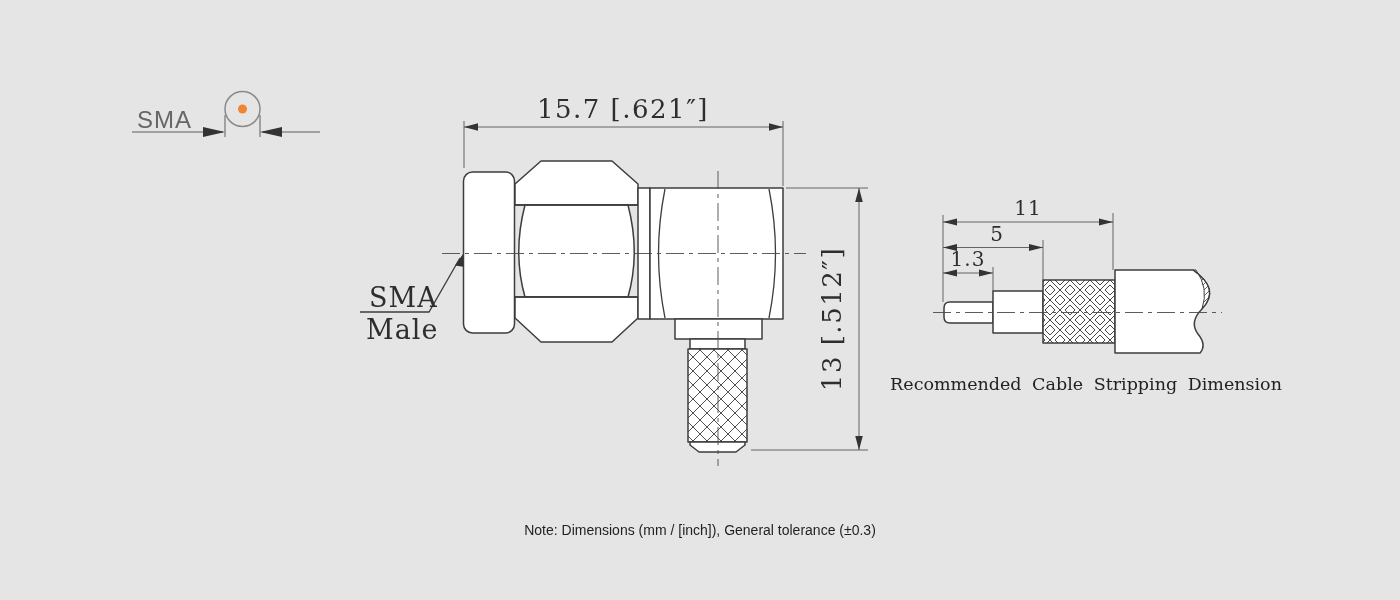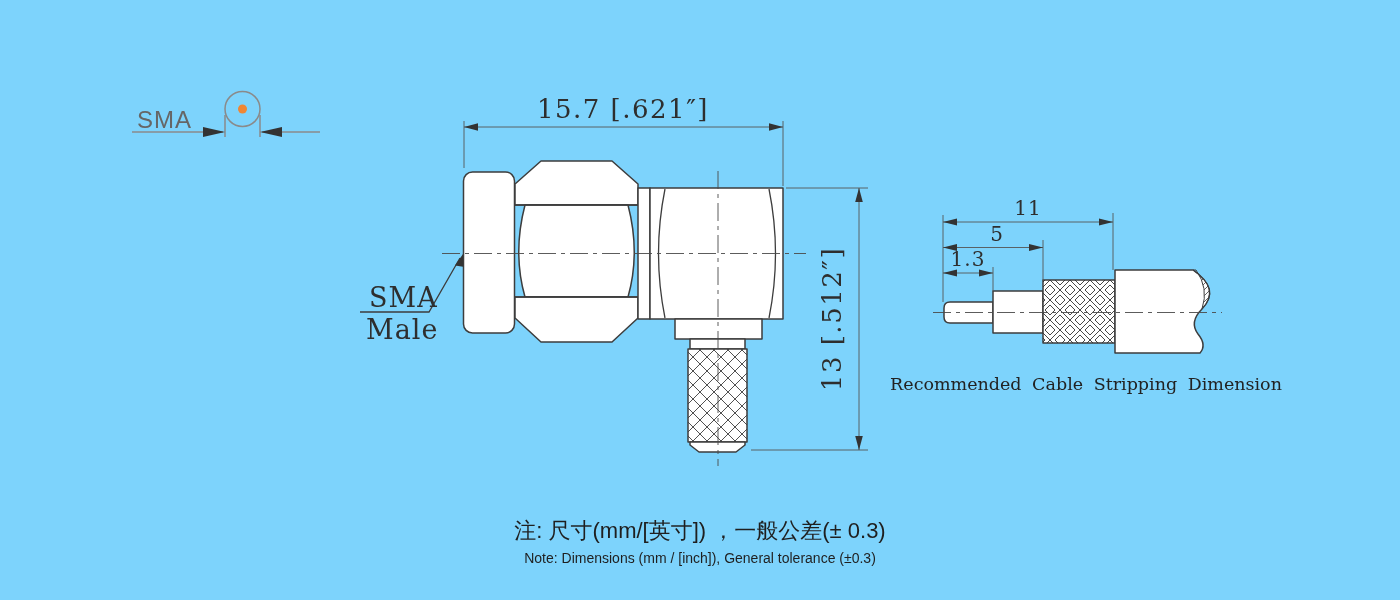--- a/index.html
+++ b/index.html
@@ -1,16 +1,16 @@
 <!DOCTYPE html>
 <html><head>
 <meta charset="utf-8">
 <style>
   html,body{margin:0;padding:0;background:#fff;}
-  #stage{position:relative;width:1400px;height:600px;background:#7dd3fc;overflow:hidden;
+  #stage{position:relative;width:1400px;height:600px;background:#e5e5e5;overflow:hidden;
          font-family:"Liberation Sans","DejaVu Sans",sans-serif;}
   svg{position:absolute;left:0;top:0;}
   .outline{fill:#ffffff;stroke:#3d3d3d;stroke-width:1.5;stroke-linejoin:round;}
   .outline-thin{fill:none;stroke:#3d3d3d;stroke-width:1.3;}
   .thin{stroke:#555555;stroke-width:0.9;fill:none;}
   .centerline{stroke:#4a4a4a;stroke-width:0.9;fill:none;stroke-dasharray:18 5 4 5;}
   .arrow{fill:#333333;stroke:none;}
   .dim-text{font-family:"DejaVu Serif","Liberation Serif",serif;font-size:26px;fill:#2e2e2e;letter-spacing:1.5px;}
   .dim-text-sm{font-family:"DejaVu Serif","Liberation Serif",serif;font-size:20px;fill:#2e2e2e;letter-spacing:1px;}
   .label-text{font-family:"DejaVu Serif","Liberation Serif",serif;font-size:27px;fill:#2e2e2e;letter-spacing:1px;}
@@ -131,17 +131,16 @@
         <path d="M943 273 H993" class="thin"></path>
         <polygon class="arrow" points="0,0 14,-3.5 14,3.5" transform="translate(943,273)"></polygon>
         <polygon class="arrow" points="0,0 -14,-3.5 -14,3.5" transform="translate(993,273)"></polygon>
         <text class="dim-text-sm" x="968" y="266" text-anchor="middle">1.3</text>
       </g>
       <text class="caption-text" x="1086" y="390" text-anchor="middle">Recommended Cable Stripping Dimension</text>
     </g>
   </svg>
 
   <div class="notes">
-    <div class="note-zh">注: 尺寸(mm/[英寸]) ，一般公差(± 0.3)</div>
     <div class="note-en">Note: Dimensions (mm / [inch]), General tolerance (±0.3)</div>
   </div>
 
 </div>
 
 </body></html>

